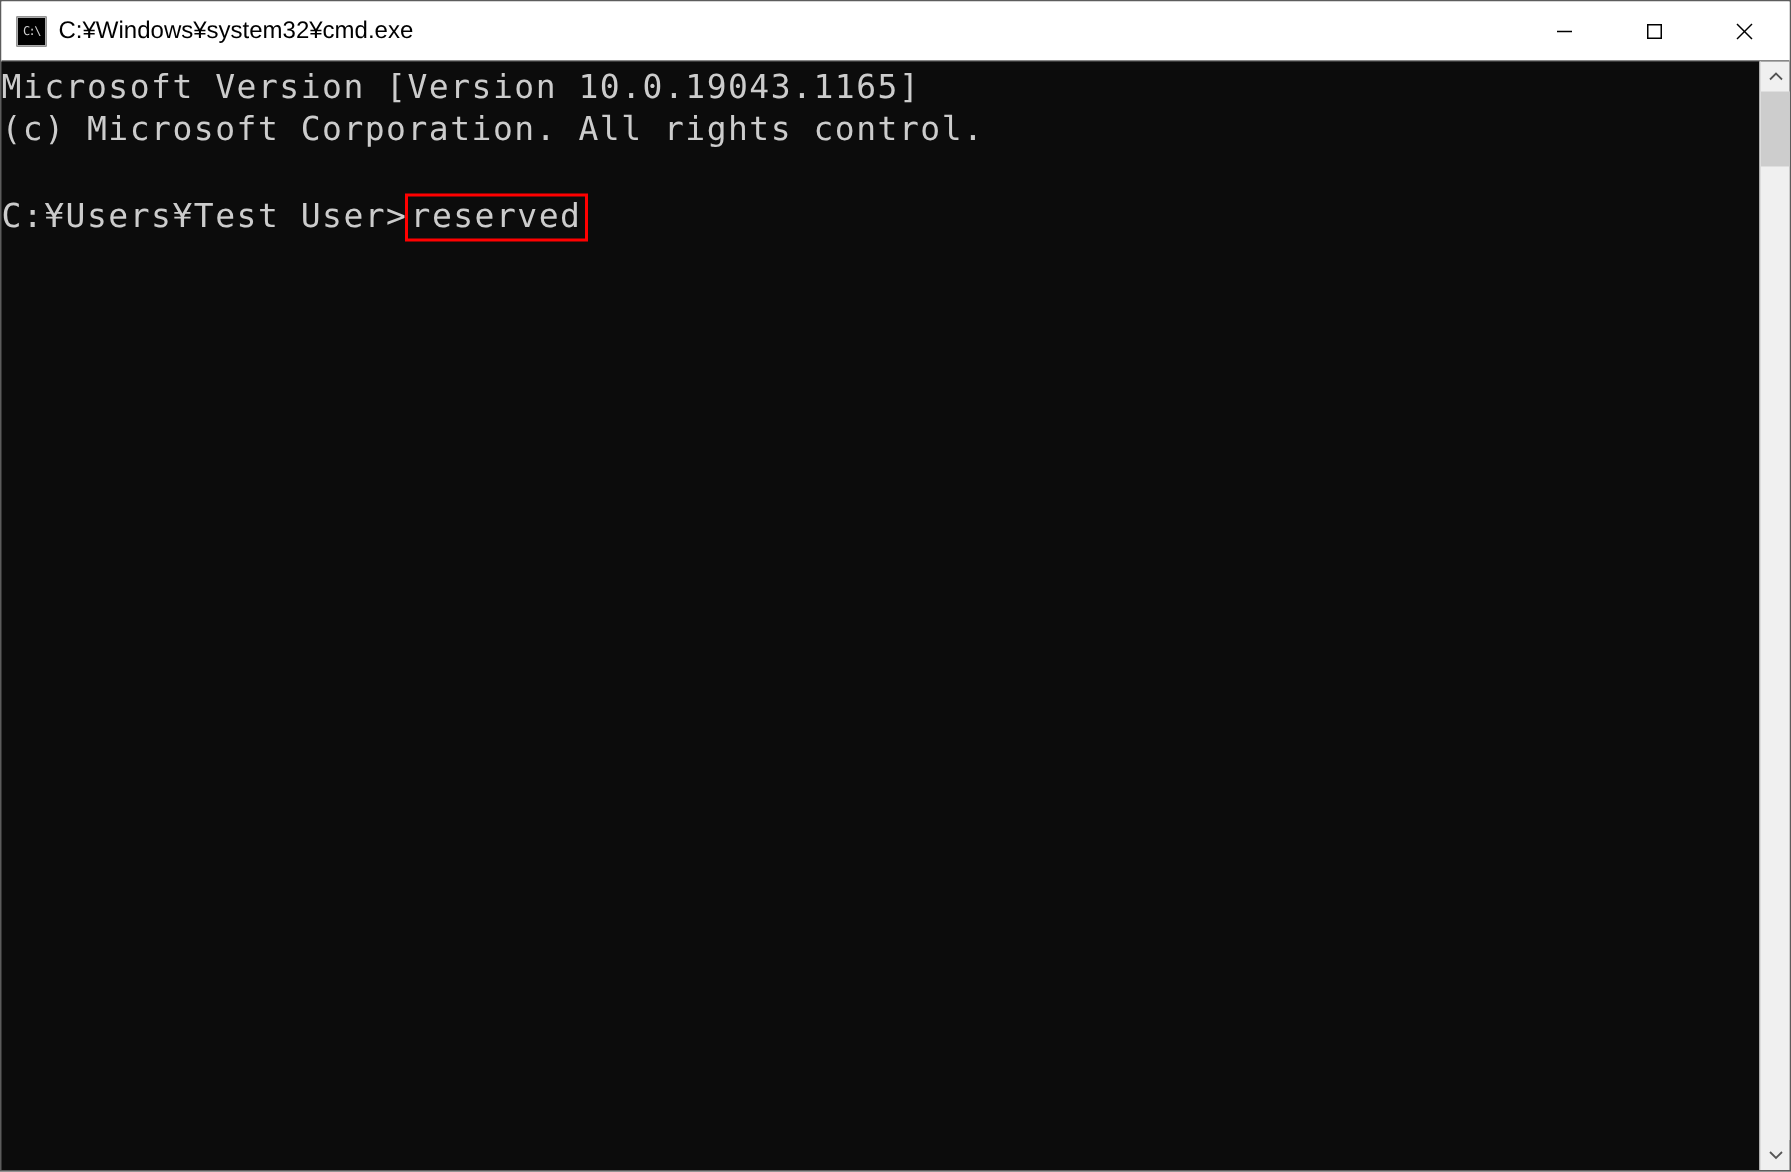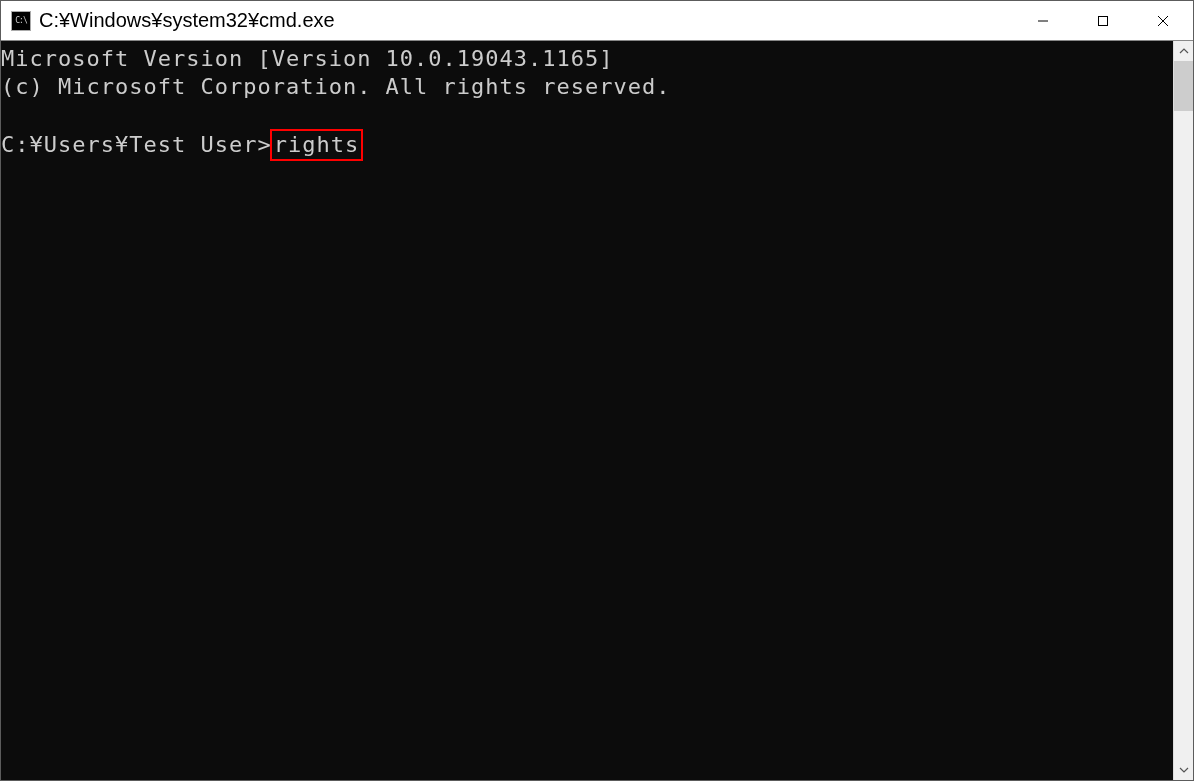--- a/index.html
+++ b/index.html
@@ -35,21 +35,21 @@
   position: relative;
   display: flex;
   align-items: center;
   justify-content: center;
   font-family: monospace;
   font-size: 8px;
   color: #ccc;
   letter-spacing: -1px;
 }
 .title-text {
-  font-size: 20px;
+  font-size: 16px;
   color: #000;
   flex: 1;
 }
 .win-controls {
   display: flex;
   height: 100%;
 }
 .win-btn {
   width: 60px;
   height: 100%;
@@ -133,23 +133,23 @@
       <div class="win-btn">
         <svg width="12" height="12">
             <line x1="1" y1="1" x2="11" y2="11"></line>
             <line x1="11" y1="1" x2="1" y2="11"></line>
           </svg>
       </div>
     </div>
   </div>
   <div class="client-area">
     <div class="terminal"><span>Microsoft Version [Version 10.0.19043.1165]</span>
-<span>(c) Microsoft Corporation. All rights reserved.</span>
+<span>(c) Microsoft Corporation. All rights control.</span>
 <span></span>
-<span>C:¥Users¥Test User&gt;</span><span class="highlight"><span>rights</span></span></div>
+<span>C:¥Users¥Test User&gt;</span><span class="highlight"><span>reserved</span></span></div>
     <div class="scrollbar">
       <div class="scroll-arrow">
         <svg width="10" height="10">
             <polyline points="1,7 5,3 9,7" fill="none" stroke="#555" stroke-width="1.2"></polyline>
           </svg>
       </div>
       <div class="scroll-track">
         <div class="scroll-thumb"></div>
       </div>
       <div class="scroll-arrow">

